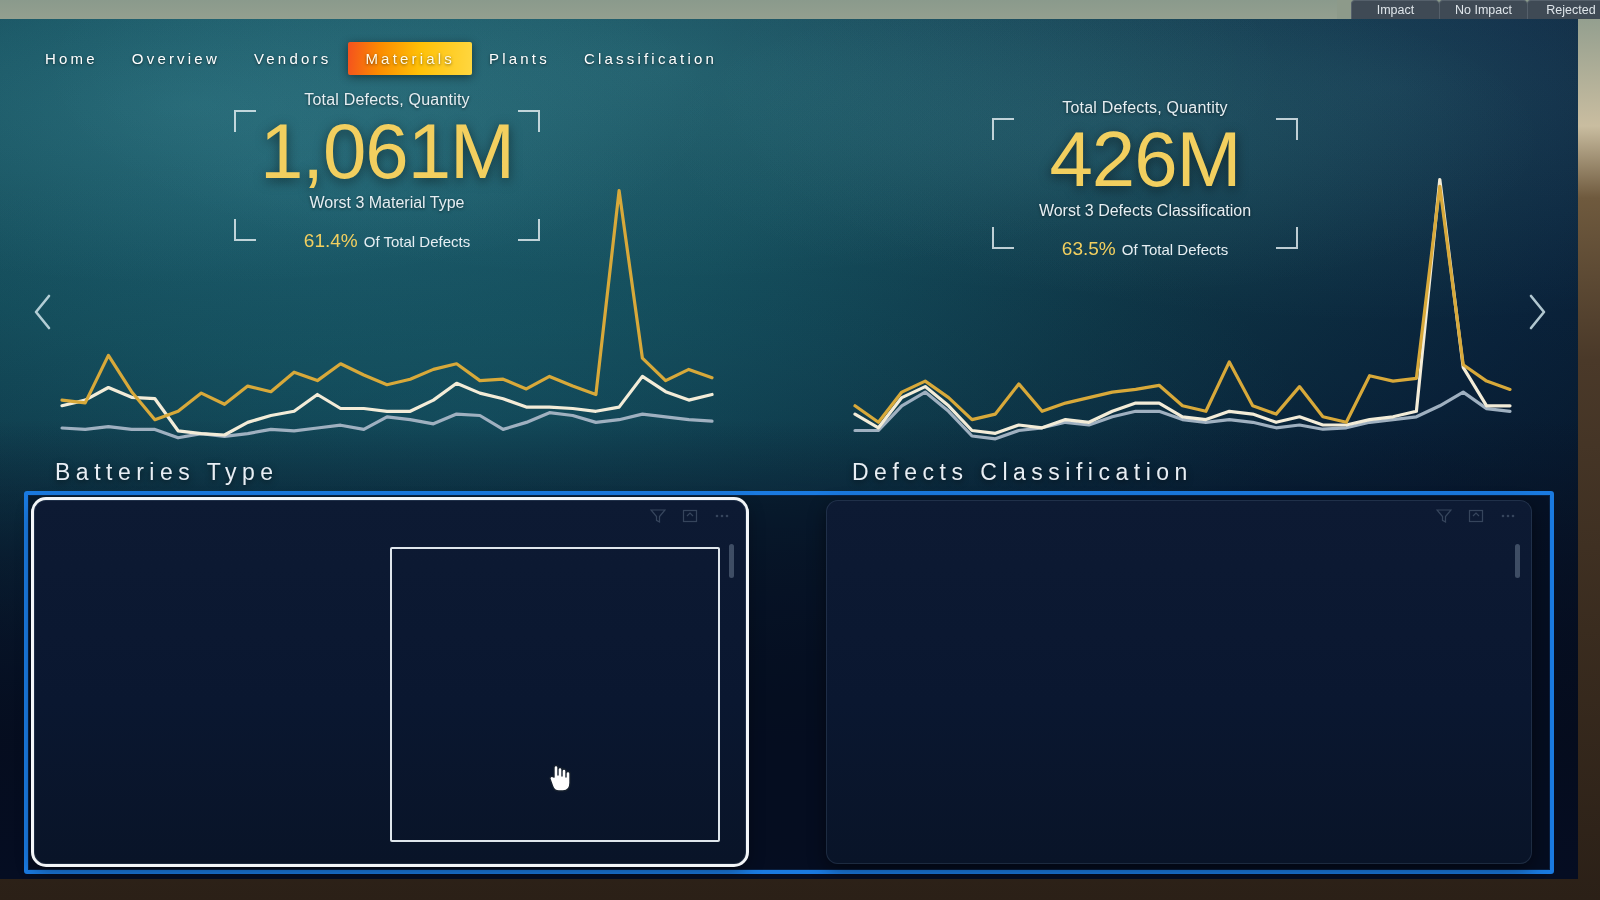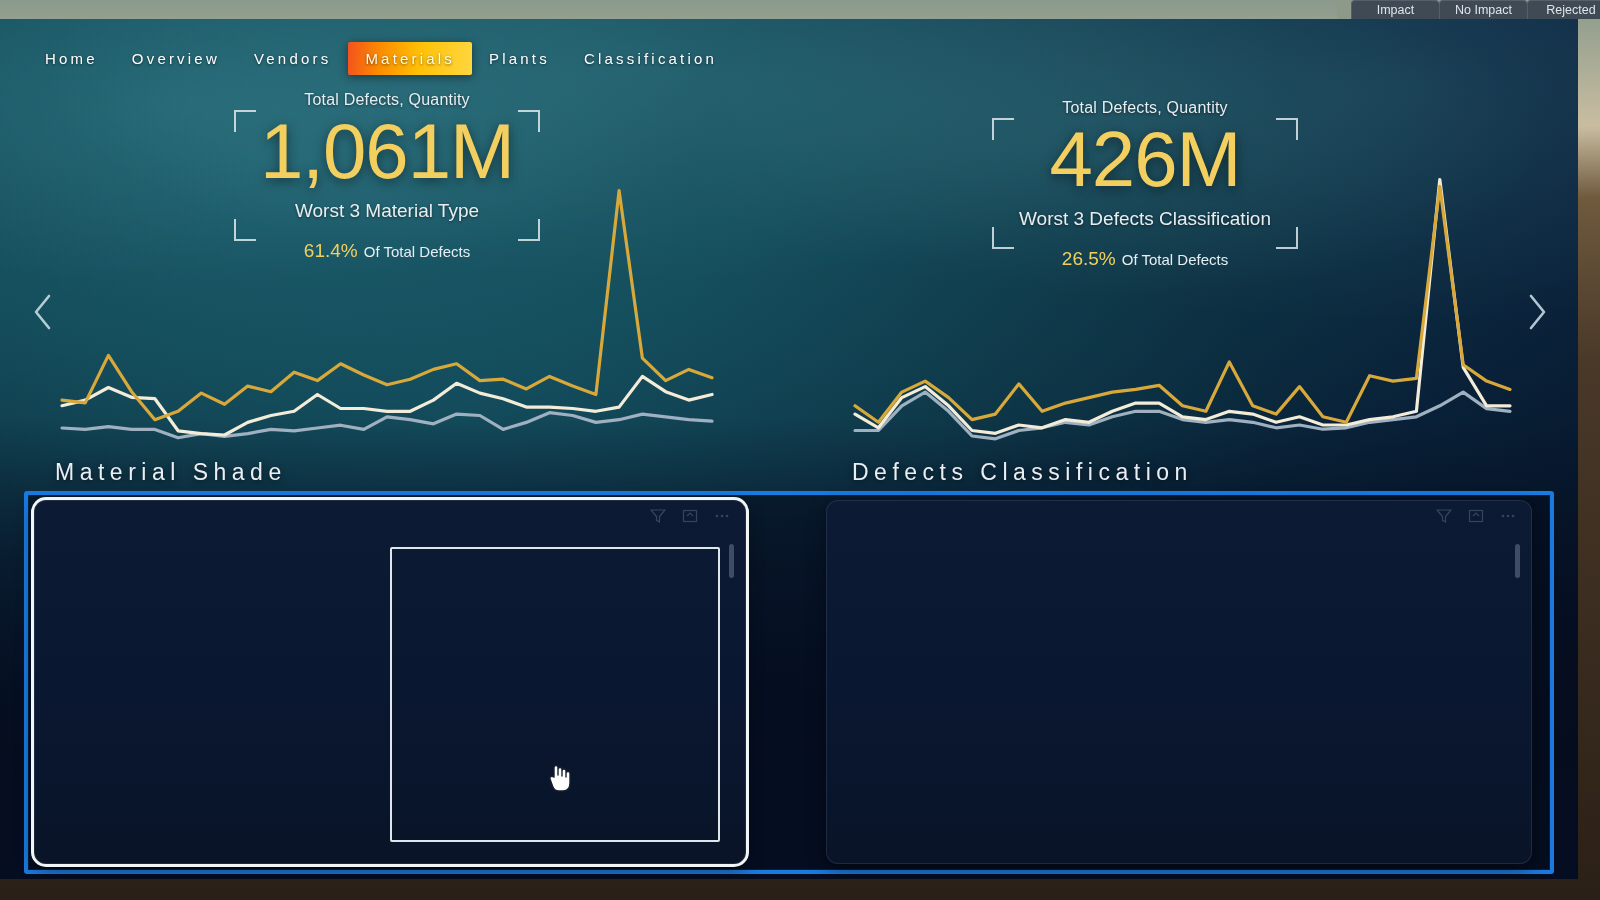--- a/index.html
+++ b/index.html
@@ -109,21 +109,21 @@
     text-shadow: 0 1px 3px rgba(0,0,0,.5);
   }
   .kpi .value {
     font-size: 78px; font-weight: 400; line-height: 1.04;
     color: #f2cf5f;
     letter-spacing: -1px;
     text-shadow: 0 3px 12px rgba(0,0,0,.5);
     margin: 2px 0 0;
   }
   .kpi .subcaption {
-    font-size: 19px; color: #e6eef2; margin-top: 8px;
+    font-size: 16px; color: #e6eef2; margin-top: 2px;
     text-shadow: 0 1px 3px rgba(0,0,0,.5);
   }
   .kpi .pctrow { margin-top: 18px; font-size: 15px; }
   .kpi .pct { color: #f2cf5f; font-size: 19px; }
   .kpi .pctlabel { color: #e6eef2; margin-left: 6px; margin-top: 45px; }
 
   
   .brk { position: absolute; width: 22px; height: 22px; border-color: #cfe1e8; opacity:.8; }
   .brk.tl { border-left: 2px solid; border-top: 2px solid; }
   .brk.tr { border-right: 2px solid; border-top: 2px solid; }
@@ -326,25 +326,25 @@
 
   <div class="kpi" id="kpi-right">
     <div class="brk tl"></div>
     <div class="brk tr"></div>
     <div class="brk bl"></div>
     <div class="brk br"></div>
     <div class="caption">Total Defects, Quantity</div>
     <div class="value">426M</div>
     <div class="subcaption">Worst 3 Defects Classification</div>
     <div class="pctrow">
-      <span class="pct">26.5%</span><span class="pctlabel">Of Total Defects</span>
-    </div>
-  </div>
-
-  <div class="section-title" id="title-material">Material Shade</div>
+      <span class="pct">63.5%</span><span class="pctlabel">Of Total Defects</span>
+    </div>
+  </div>
+
+  <div class="section-title" id="title-material">Batteries Type</div>
   <div class="section-title" id="title-defects">Defects Classification</div>
 
   <div id="focus-frame"></div>
 
   <div class="visual" id="visual-material">
     <div class="visual-header">
       <span class="vh-icon">
         <svg viewBox="0 0 16 16">
             <polygon points="1,2 15,2 9.5,8.5 9.5,14 6.5,12.3 6.5,8.5" fill="none" stroke="currentColor" stroke-width="1.2"></polygon>
           </svg>

